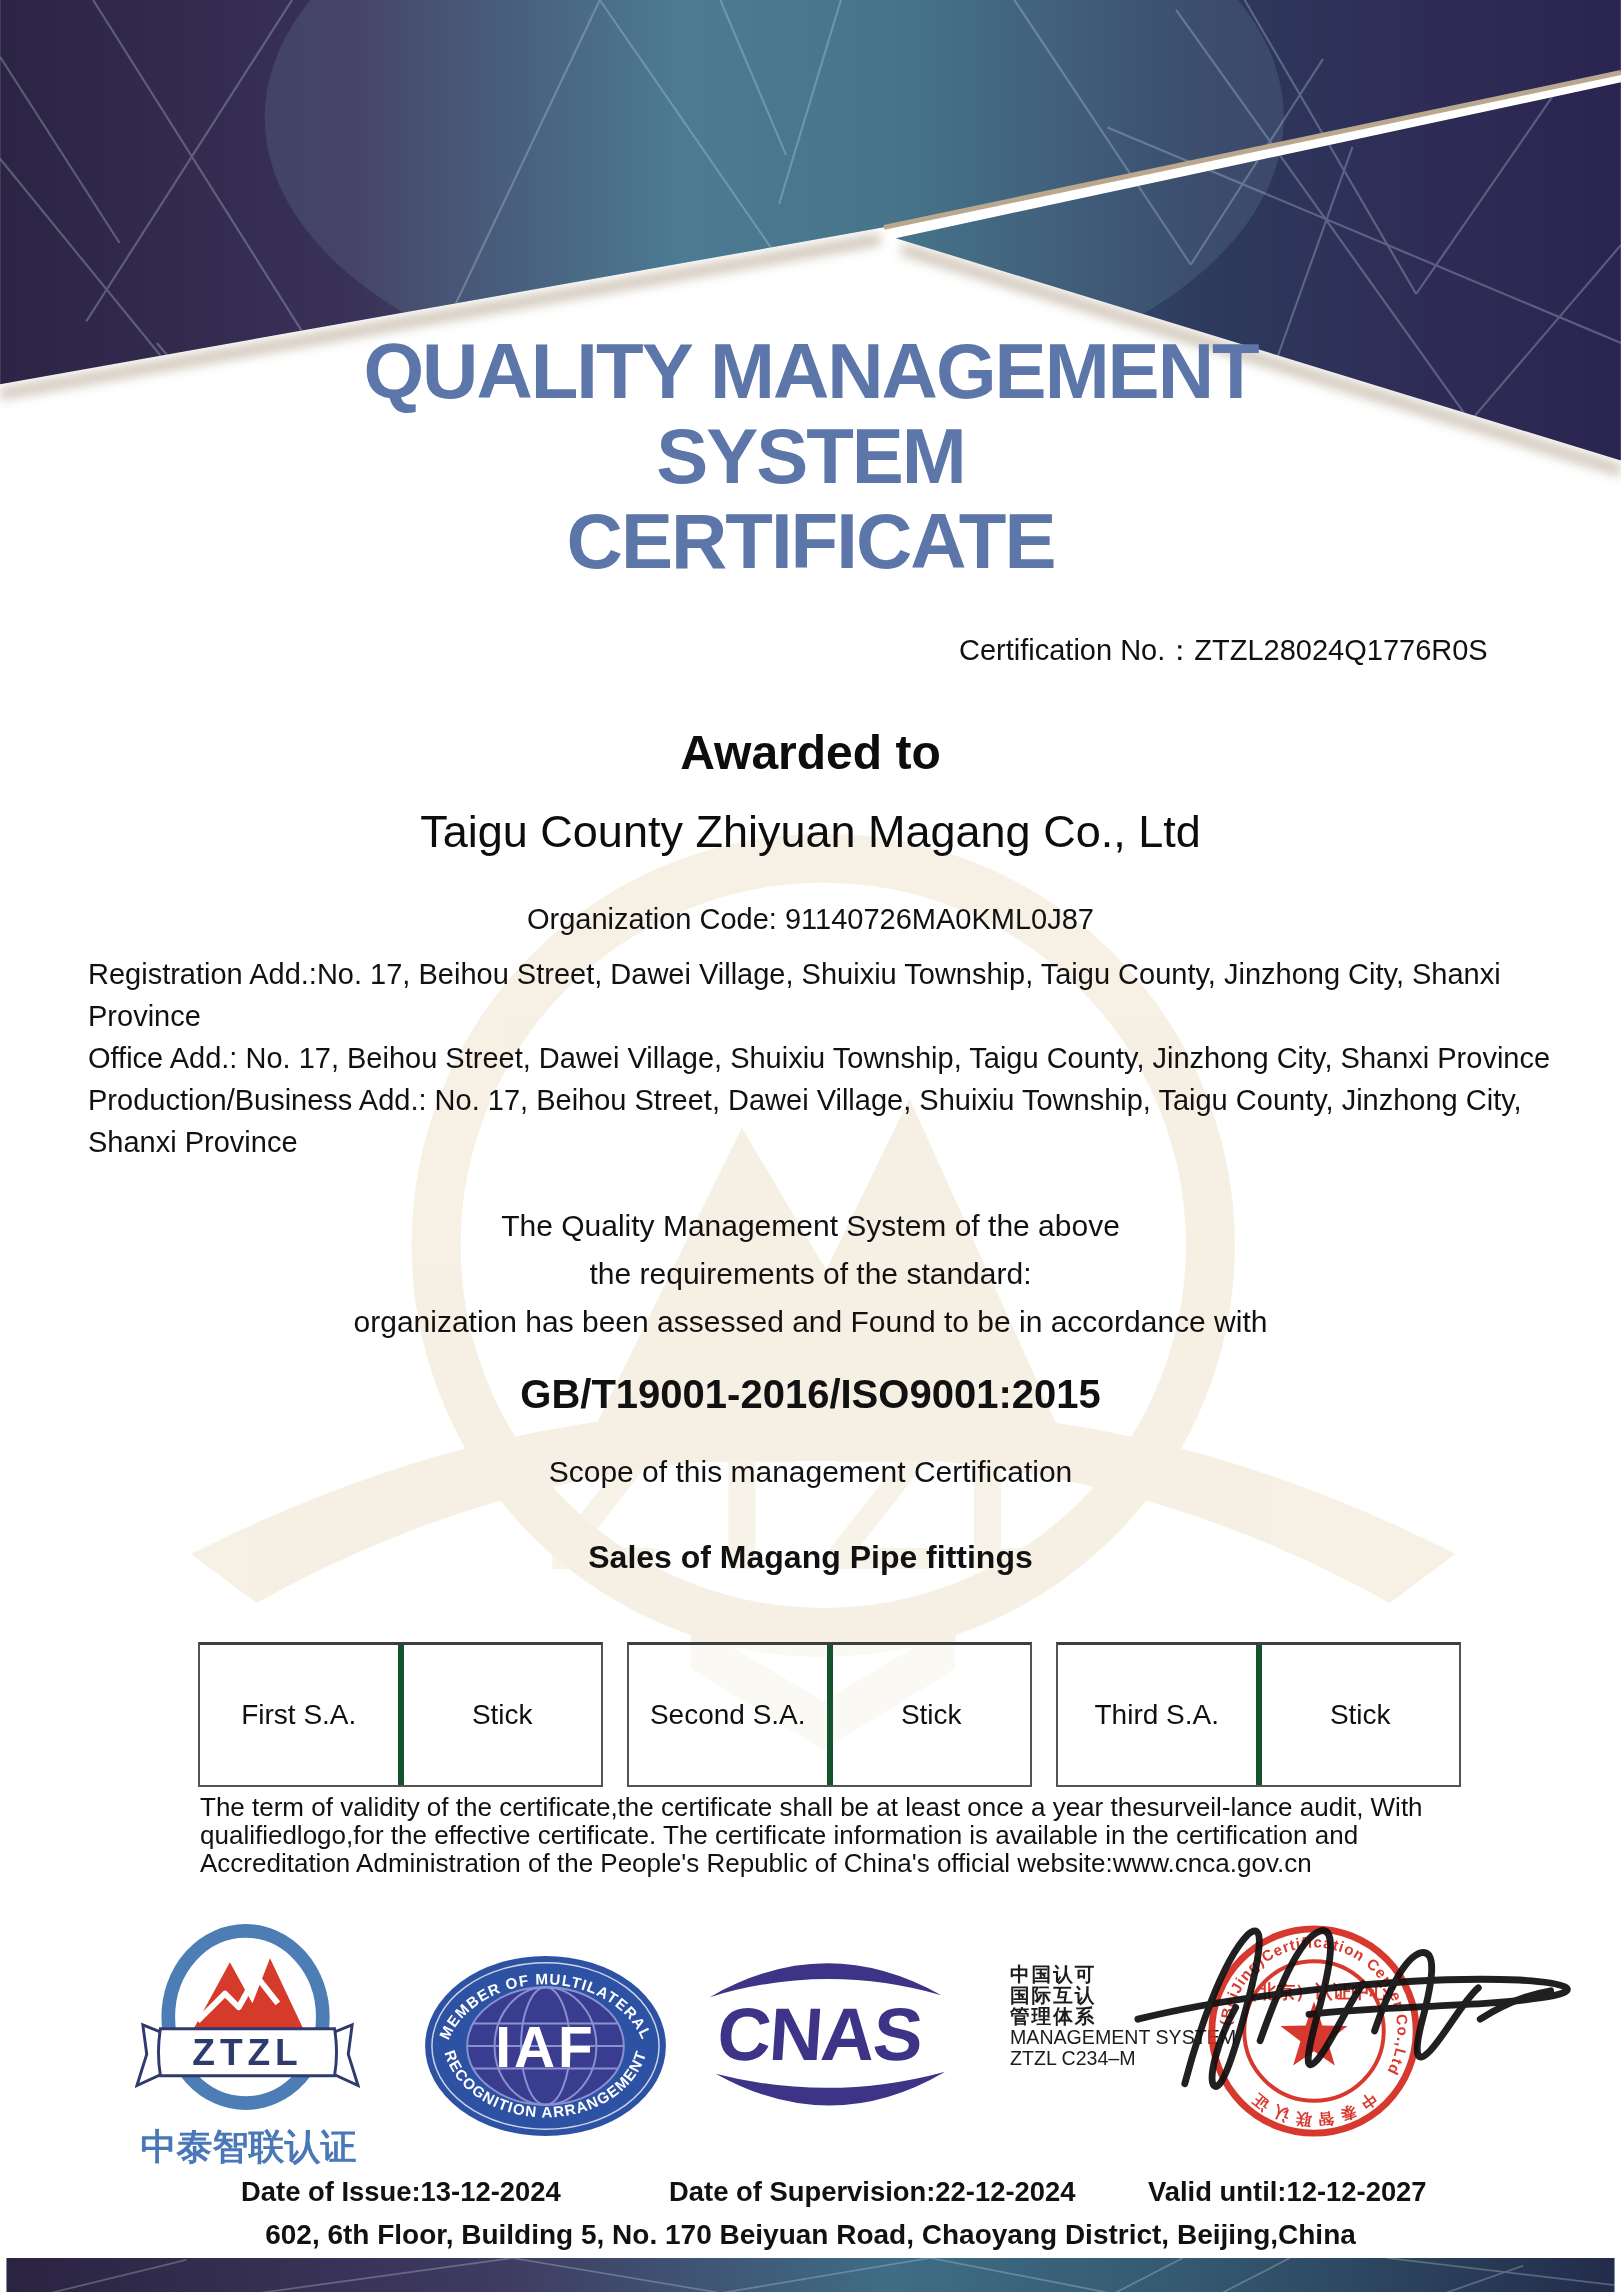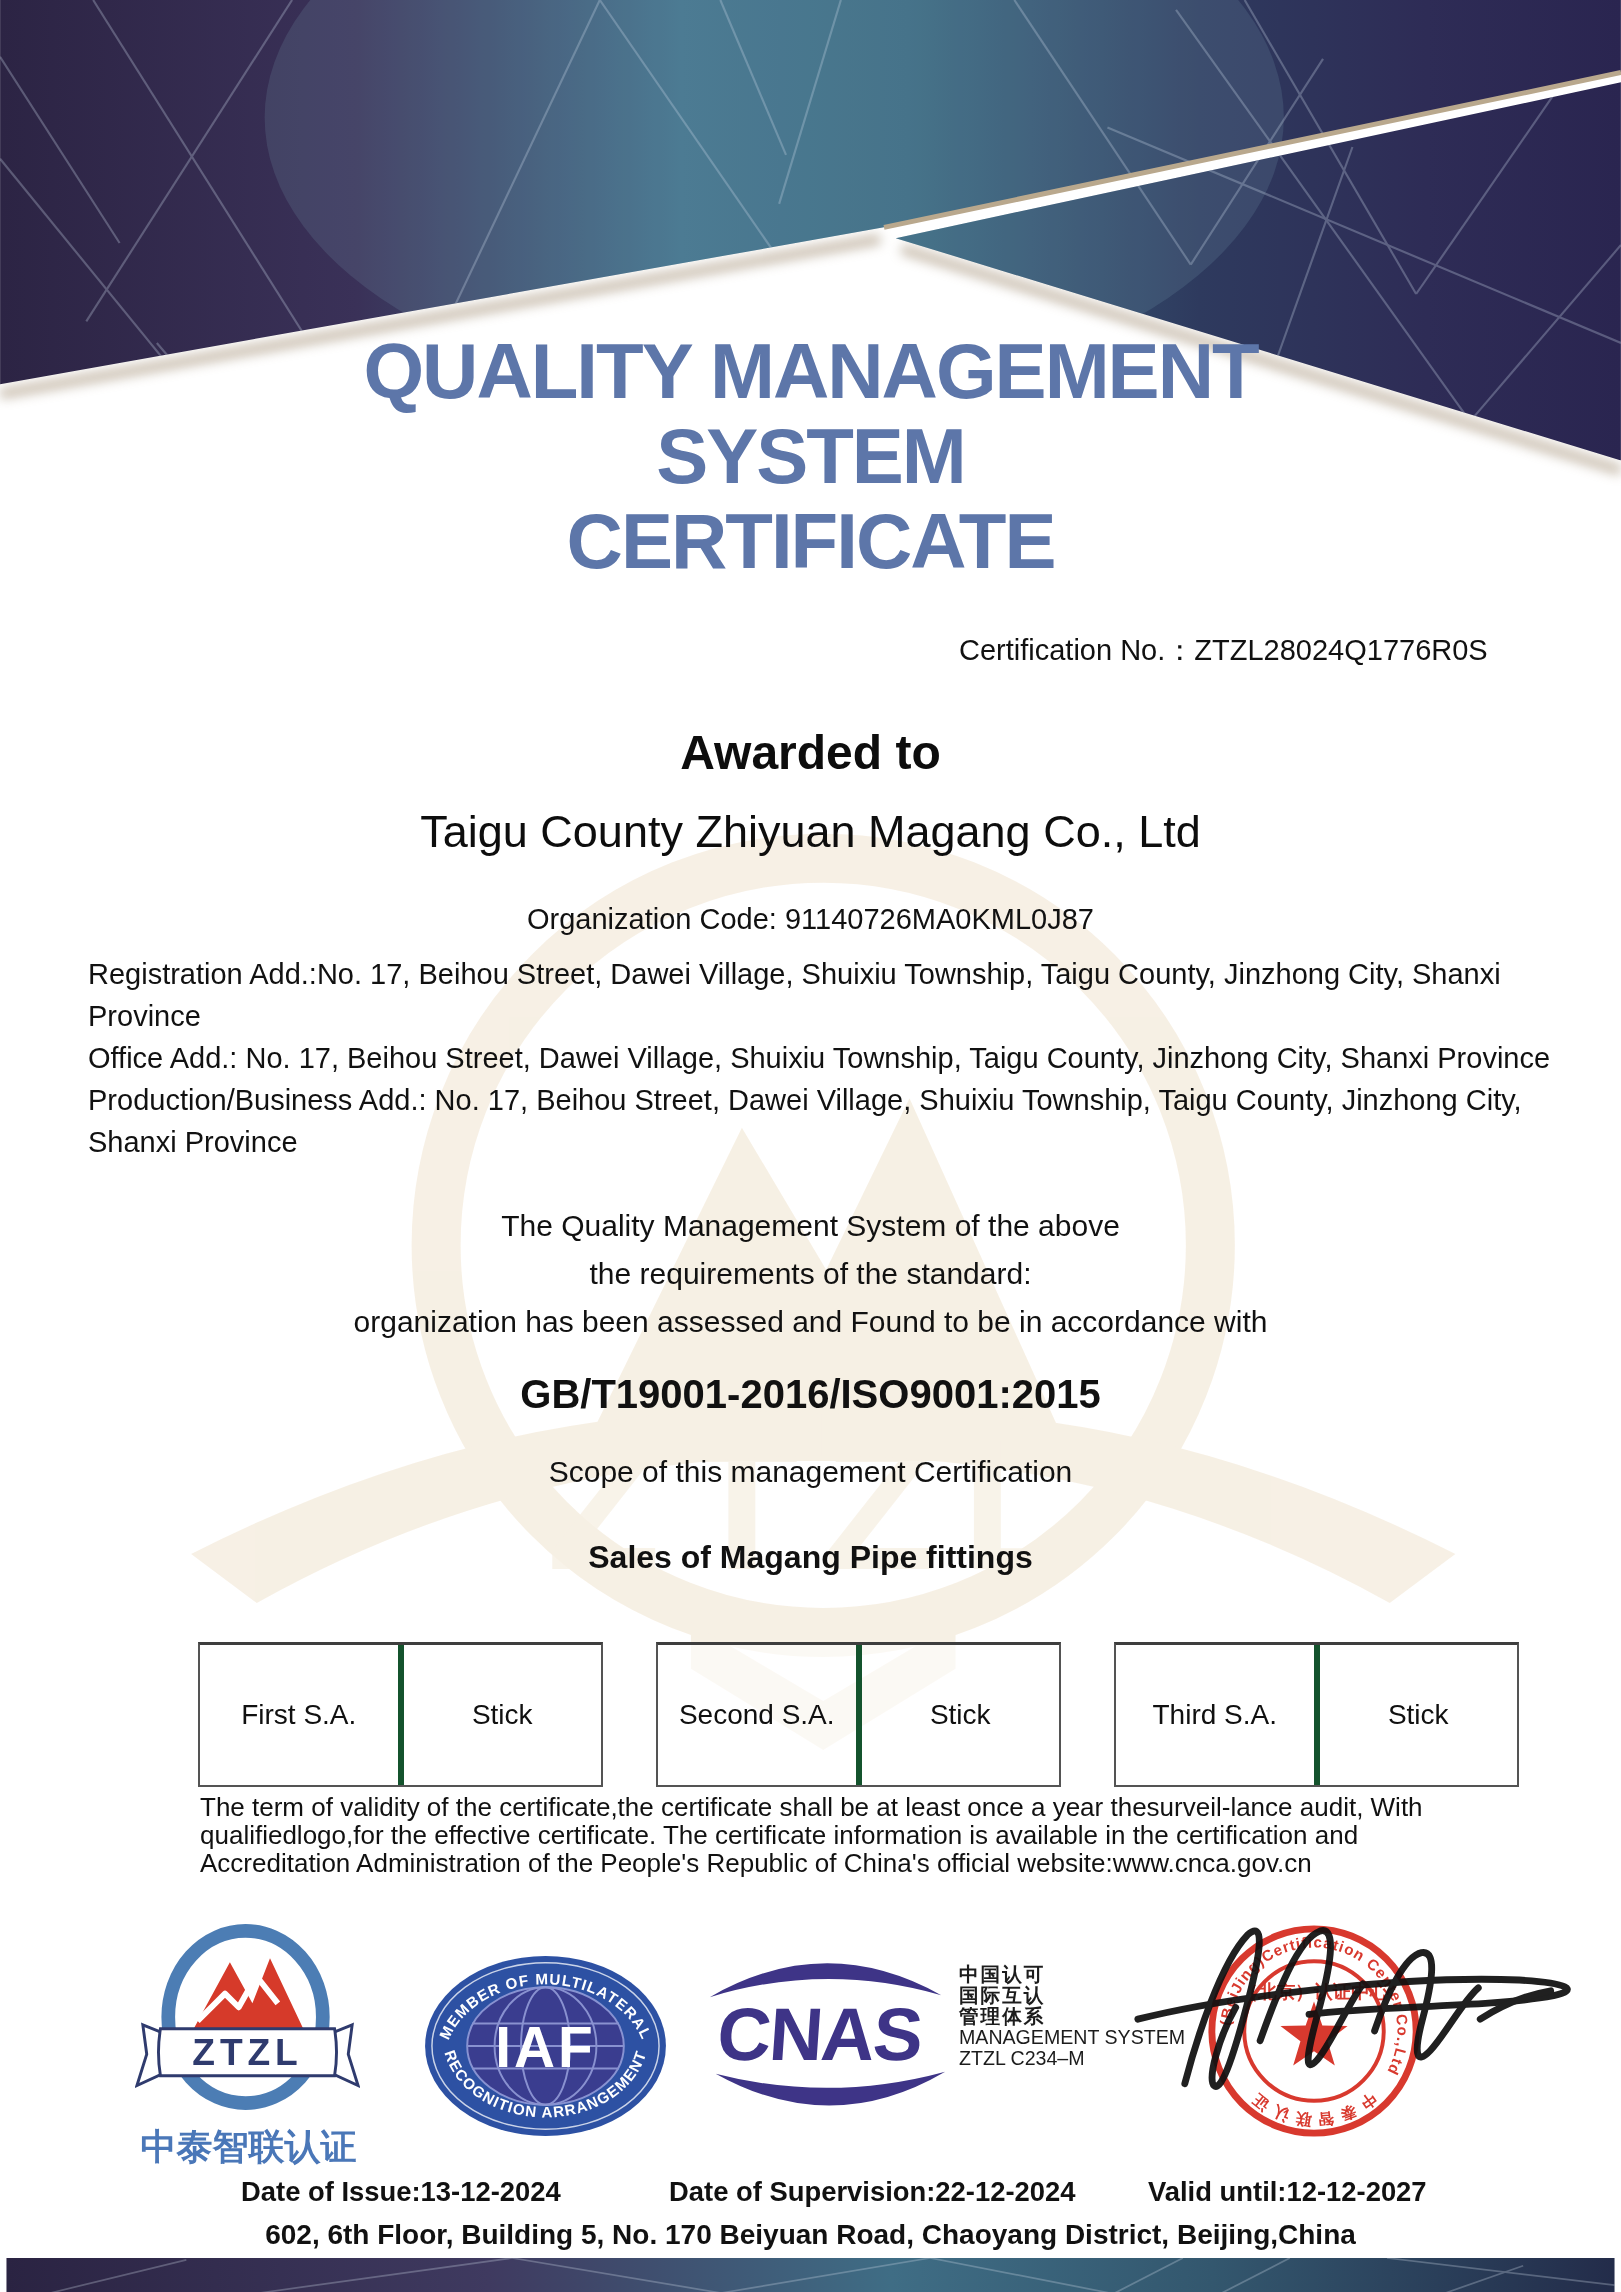--- a/index.html
+++ b/index.html
@@ -19,38 +19,38 @@
   #cert-no{top:631px;left:959px;font-size:29px;z-index:2;}
   #awarded{top:725px;font-size:48px;font-weight:bold;color:#0d0d0d;z-index:2;}
   #company{top:806px;font-size:45px;color:#0d0d0d;z-index:2;}
   #org-code{top:903px;font-size:29px;z-index:2;}
   #addresses{top:953px;left:88px;width:1517px;font-size:29px;line-height:42px;z-index:2;}
   #statement{top:1202px;font-size:30px;line-height:48px;z-index:2;}
   #standard{top:1372px;font-size:40px;font-weight:bold;z-index:2;text-align:center;}
   #scope-heading{top:1455px;font-size:30px;z-index:2;}
   #scope-value{top:1539px;font-size:32px;font-weight:bold;z-index:2;}
   
-  #audit-tables{top:1642px;left:198px;display:flex;gap:53px;z-index:2;align-items:flex-end;}
+  #audit-tables{top:1642px;left:198px;display:flex;gap:24px;z-index:2;align-items:flex-end;}
   .sa-table{width:405px;height:145px;display:flex;box-sizing:border-box;
     border:2px solid #545454;border-top:3.9px solid #3e3e3e;background:rgba(255,255,255,.6);}
   .sa-cell{flex:1;display:flex;align-items:center;justify-content:center;font-size:28px;color:#101010;}
   .sa-cell.divider{border-left:6px solid #14532d;}
   
   #validity{top:1793px;left:200px;width:1304px;font-size:26px;line-height:28px;z-index:2;}
   .date-item{top:2176px;font-size:27.4px;font-weight:bold;z-index:2;}
   #date-issue{left:241px;}
   #date-supervision{left:669px;}
   #date-valid{left:1148px;}
   #issuer-address{top:2219px;font-size:28px;font-weight:bold;z-index:2;}
   
   #ztzl-logo{top:1919px;left:135px;z-index:2;}
   #ztzl-caption{top:2123px;left:116px;width:265px;text-align:center;font-size:36px;font-weight:bold;color:#4a77b8;z-index:2;}
   #iaf-logo{top:1953px;left:423px;z-index:2;}
   #cnas-logo{top:1946px;left:698px;z-index:2;}
-  #cnas-text{top:1964px;left:959px;font-size:19.6px;line-height:21px;color:#1c1c1c;z-index:2;}
+  #cnas-text{top:1964px;left:1010px;font-size:19.6px;line-height:21px;color:#1c1c1c;z-index:2;}
   #cnas-text .cn{font-weight:bold;letter-spacing:2px;}
   #stamp{top:1921px;left:1204px;z-index:2;}
   #signature{top:1892px;left:1059px;z-index:3;}
 </style>
 </head>
 <body>
 
 <div id="page">
 
   <svg id="header-art" width="1621" height="686" viewBox="0 0 1654 700">

